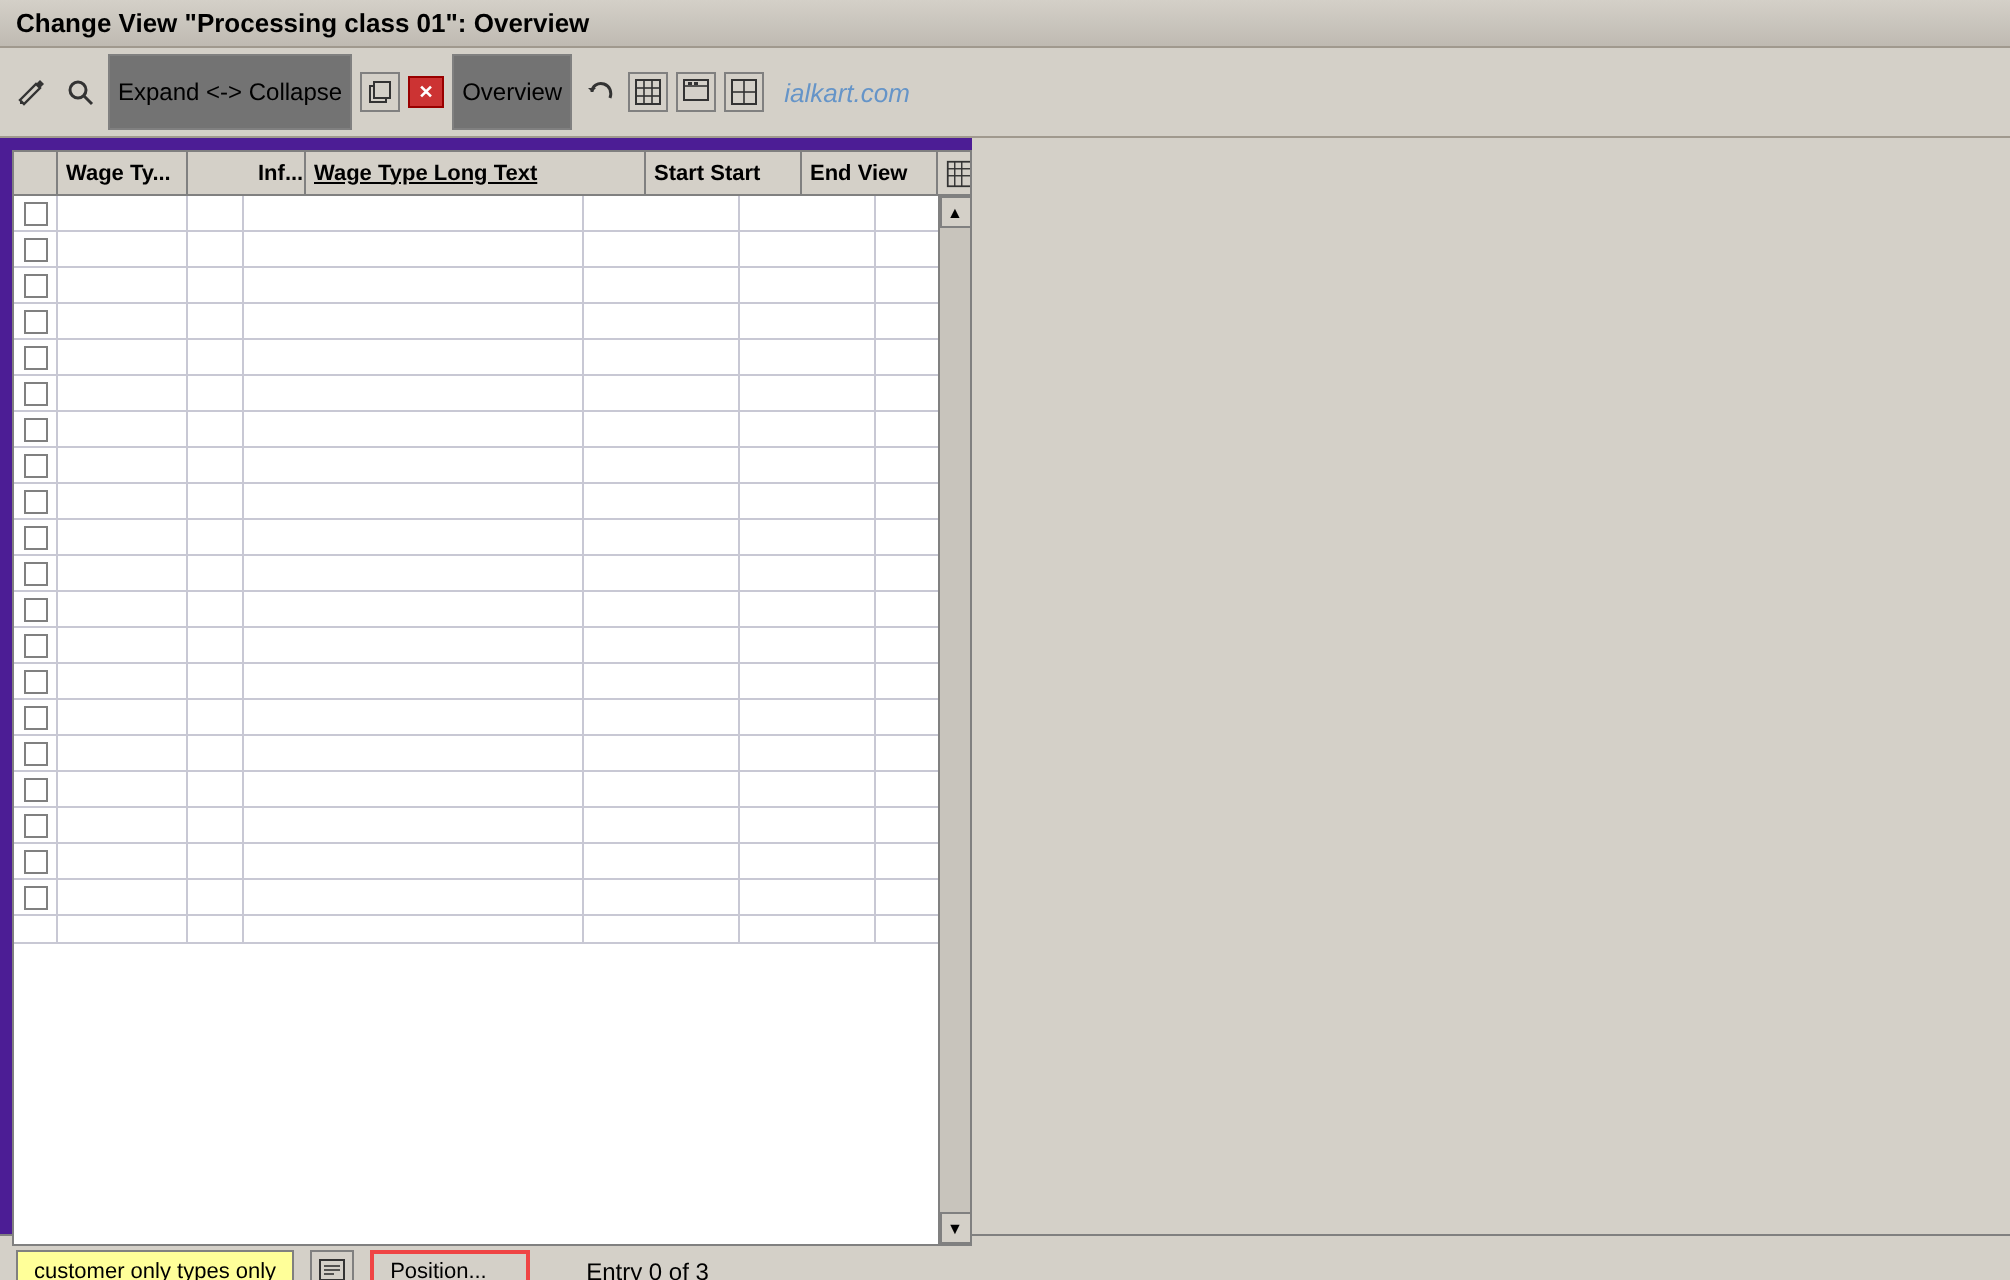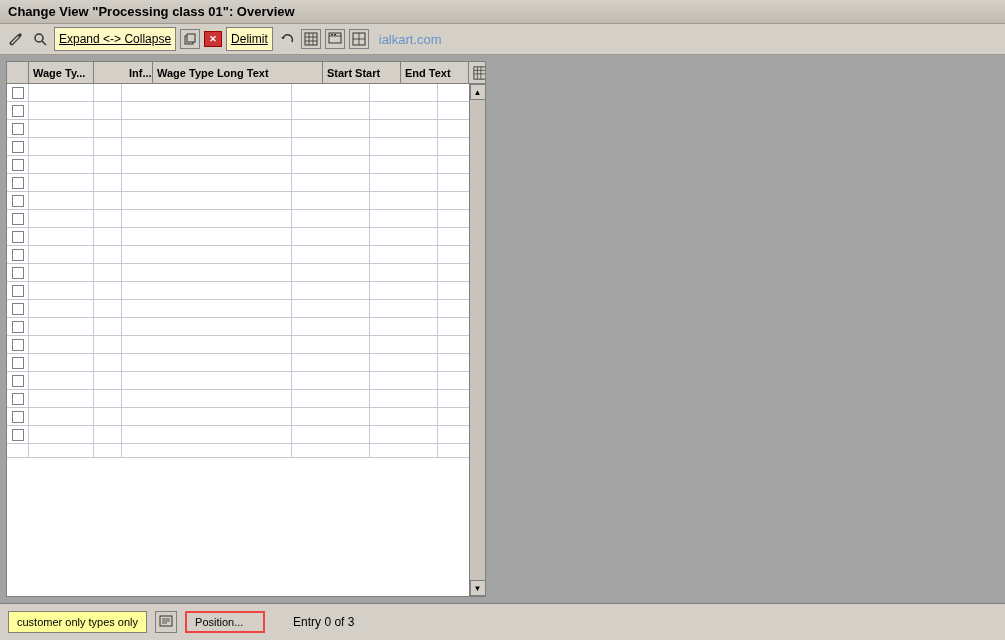--- a/index.html
+++ b/index.html
@@ -37,42 +37,41 @@
       display: inline-flex;
       align-items: center;
       justify-content: center;
       cursor: pointer;
       font-size: 14px;
     }
 
     .toolbar-btn {
       display: inline-flex;
       align-items: center;
-      background: #fef9c3;
+      background: #737373;
       border: 1px solid #808080;
       padding: 1px 4px;
       cursor: pointer;
       font-size: 12px;
-      height: 24px;
-      text-decoration: underline;
+      height: 38px;
     }
 
     .watermark {
       color: #4a86c8;
+      font-style: italic;
       font-size: 13px;
       margin-left: 6px;
       opacity: 0.8;
     }
 
     
     .main-content {
       display: flex;
       height: calc(640px - 92px);
-      background-color: #a3a3a3;
-      flex-direction: column;
+      background-color: #4c1d95;
     }
 
     
     .table-container {
       width: 480px;
       height: 100%;
       background-color: #ffffff;
       margin: 6px 0 6px 6px;
       border: 1px solid #808080;
       overflow: hidden;
@@ -94,21 +93,21 @@
       font-weight: bold;
       display: flex;
       align-items: center;
       white-space: nowrap;
       overflow: hidden;
     }
 
     .col-select { width: 22px; min-width: 22px; }
     .col-wagety { width: 65px; min-width: 65px; }
     .col-inf { width: 28px; min-width: 28px; margin-left: 31px; }
-    .col-longtext { width: 170px; min-width: 170px; }
+    .col-longtext { width: 170px; min-width: 170px; text-decoration: underline; }
     .col-startdate { width: 78px; min-width: 78px; }
     .col-enddate { width: 68px; min-width: 68px; }
     .col-icon { width: 22px; min-width: 22px; border-right: none; }
 
     .table-body {
       flex: 1;
       overflow-y: auto;
       overflow-x: hidden;
     }
 
@@ -270,21 +269,21 @@
     </svg>
   </span>
   <button class="toolbar-btn">Expand &lt;-&gt; Collapse</button>
   <span class="toolbar-icon-box">
     <svg width="14" height="14" viewBox="0 0 14 14">
       <rect x="2" y="4" width="8" height="8" fill="none" stroke="#333" stroke-width="1"></rect>
       <rect x="4" y="2" width="8" height="8" fill="#d4d0c8" stroke="#333" stroke-width="1"></rect>
     </svg>
   </span>
   <span class="icon-colored-box" style="background:#cc3333; color:white; border-color:#990000;">✕</span>
-  <button class="toolbar-btn">Delimit</button>
+  <button class="toolbar-btn">Overview</button>
   <span class="toolbar-icon">
     <svg width="16" height="16" viewBox="0 0 16 16">
       <path d="M4 8 C4 5 7 3 10 4 C13 5 14 8 13 11" fill="none" stroke="#333" stroke-width="1.5"></path>
       <polygon points="2,6 4,8 6,6" fill="#333"></polygon>
     </svg>
   </span>
   <span class="toolbar-icon-box">
     <svg width="14" height="14" viewBox="0 0 14 14">
       <rect x="1" y="1" width="12" height="12" fill="none" stroke="#333" stroke-width="1"></rect>
       <line x1="1" y1="5" x2="13" y2="5" stroke="#333" stroke-width="0.8"></line>
@@ -314,21 +313,21 @@
 <div class="main-content">
 
   <div class="table-container">
 
     <div class="table-header">
       <div class="col-header col-select"></div>
       <div class="col-header col-wagety">Wage Ty...</div>
       <div class="col-header col-inf">Inf...</div>
       <div class="col-header col-longtext">Wage Type Long Text</div>
       <div class="col-header col-startdate">Start Start</div>
-      <div class="col-header col-enddate">End Text</div>
+      <div class="col-header col-enddate">End View</div>
       <div class="col-header col-icon">
         <svg width="16" height="16" viewBox="0 0 16 16">
           <rect x="1" y="1" width="14" height="14" fill="none" stroke="#333" stroke-width="1"></rect>
           <line x1="1" y1="5" x2="15" y2="5" stroke="#333" stroke-width="0.8"></line>
           <line x1="1" y1="9" x2="15" y2="9" stroke="#333" stroke-width="0.8"></line>
           <line x1="5" y1="1" x2="5" y2="15" stroke="#333" stroke-width="0.8"></line>
           <line x1="9" y1="1" x2="9" y2="15" stroke="#333" stroke-width="0.8"></line>
         </svg>
       </div>
     </div>

